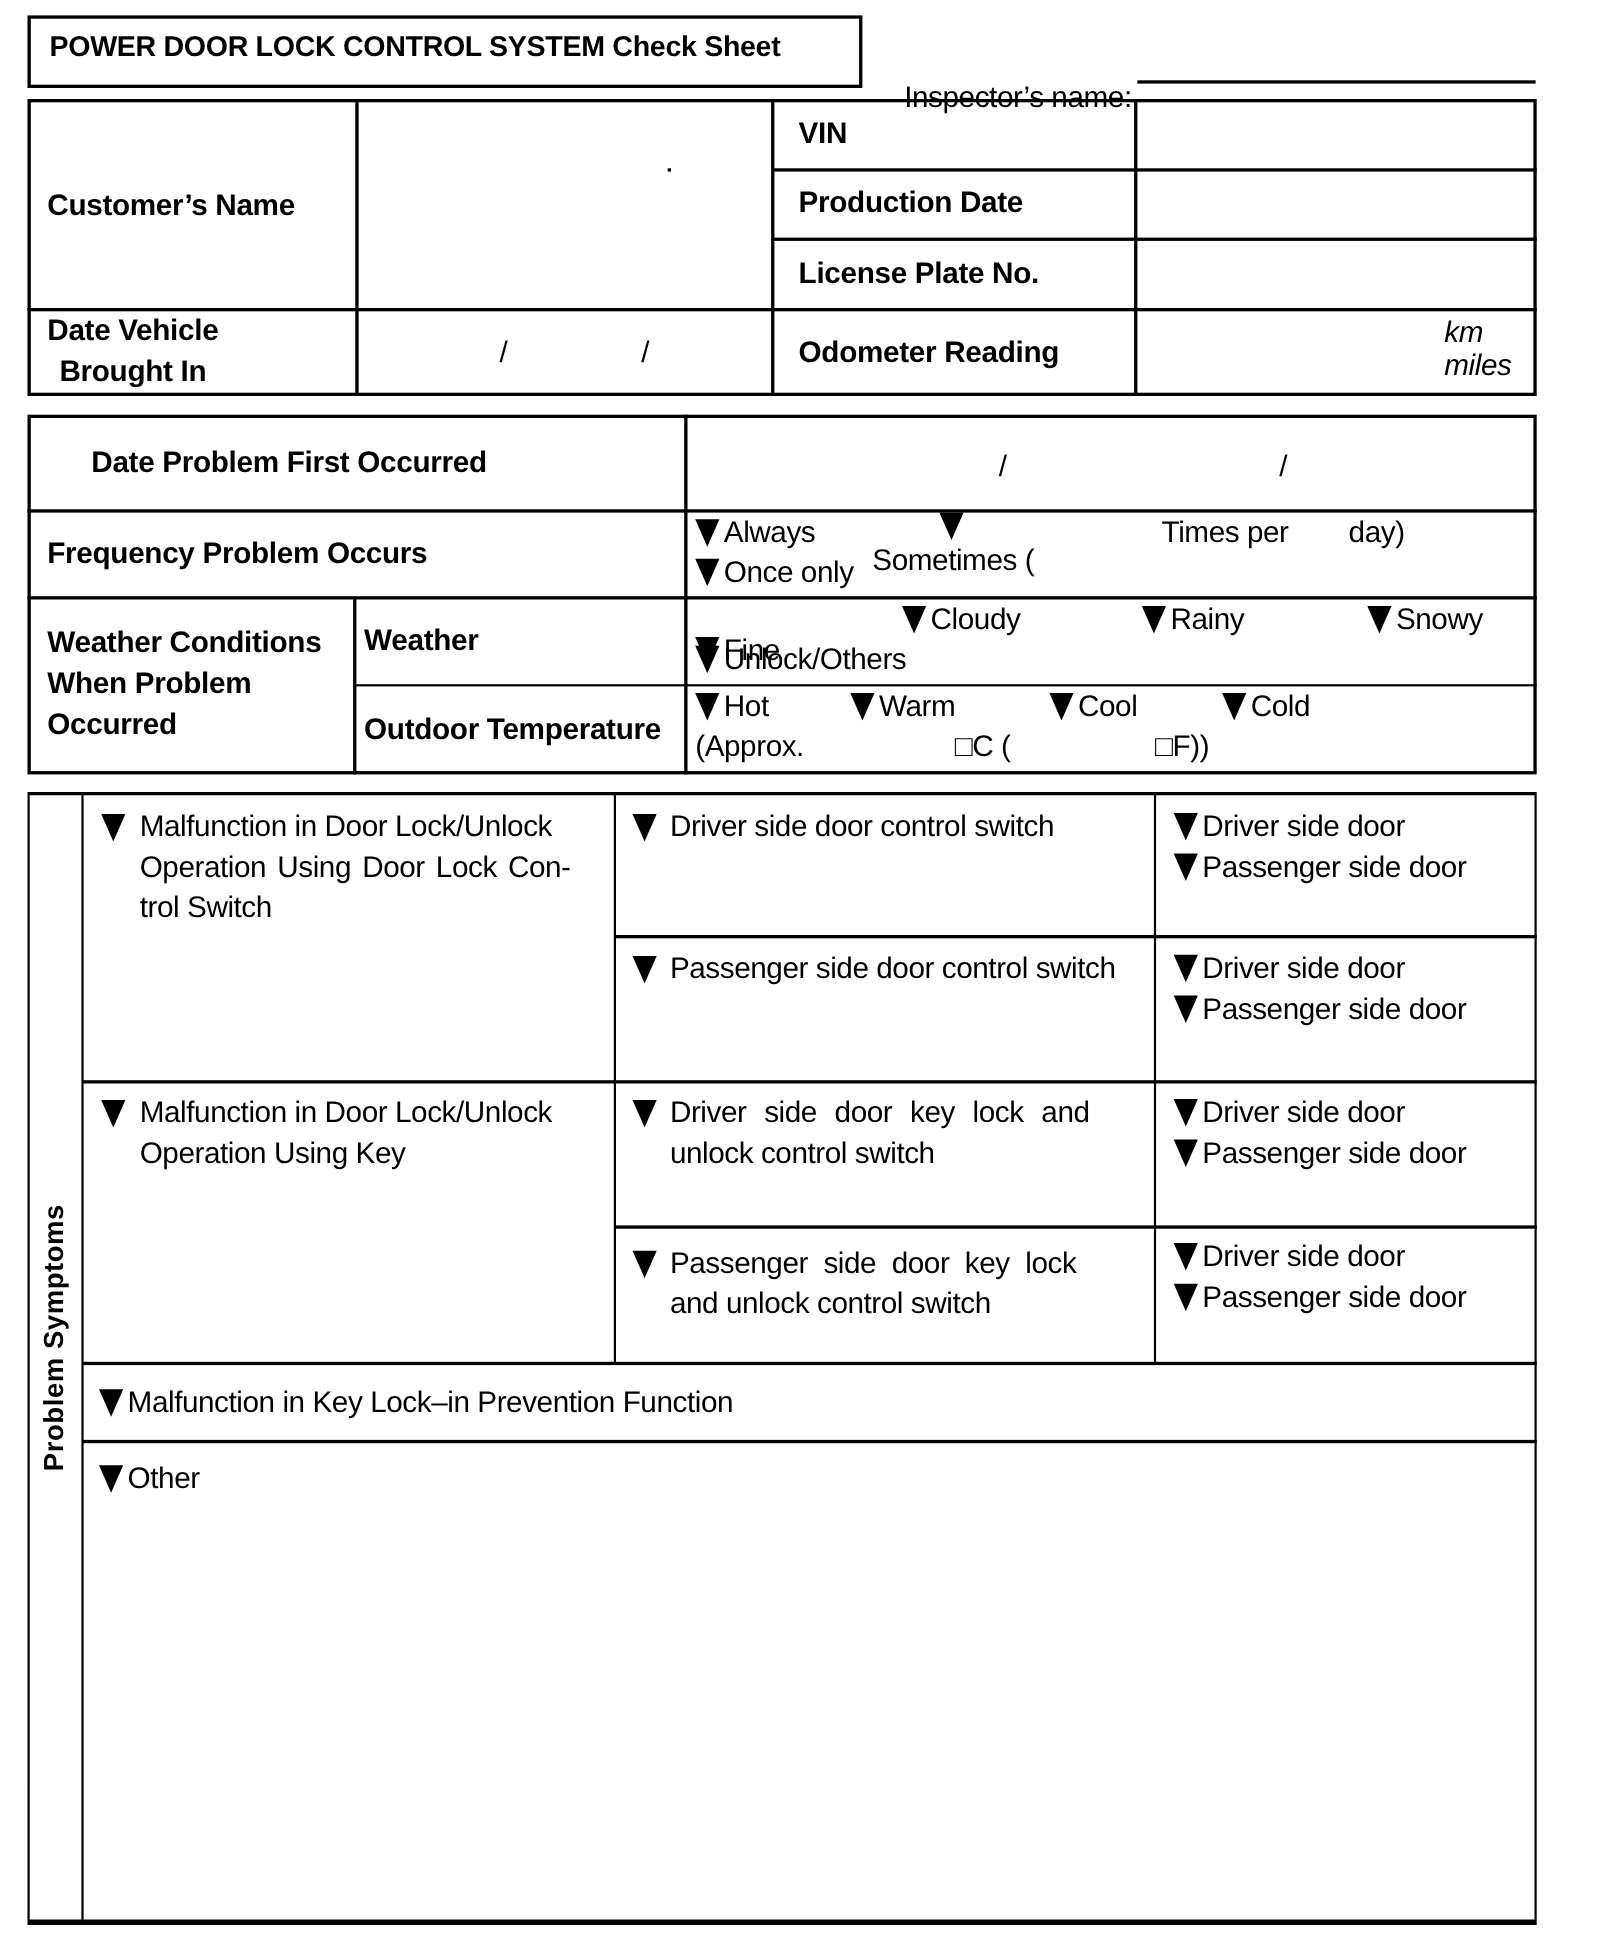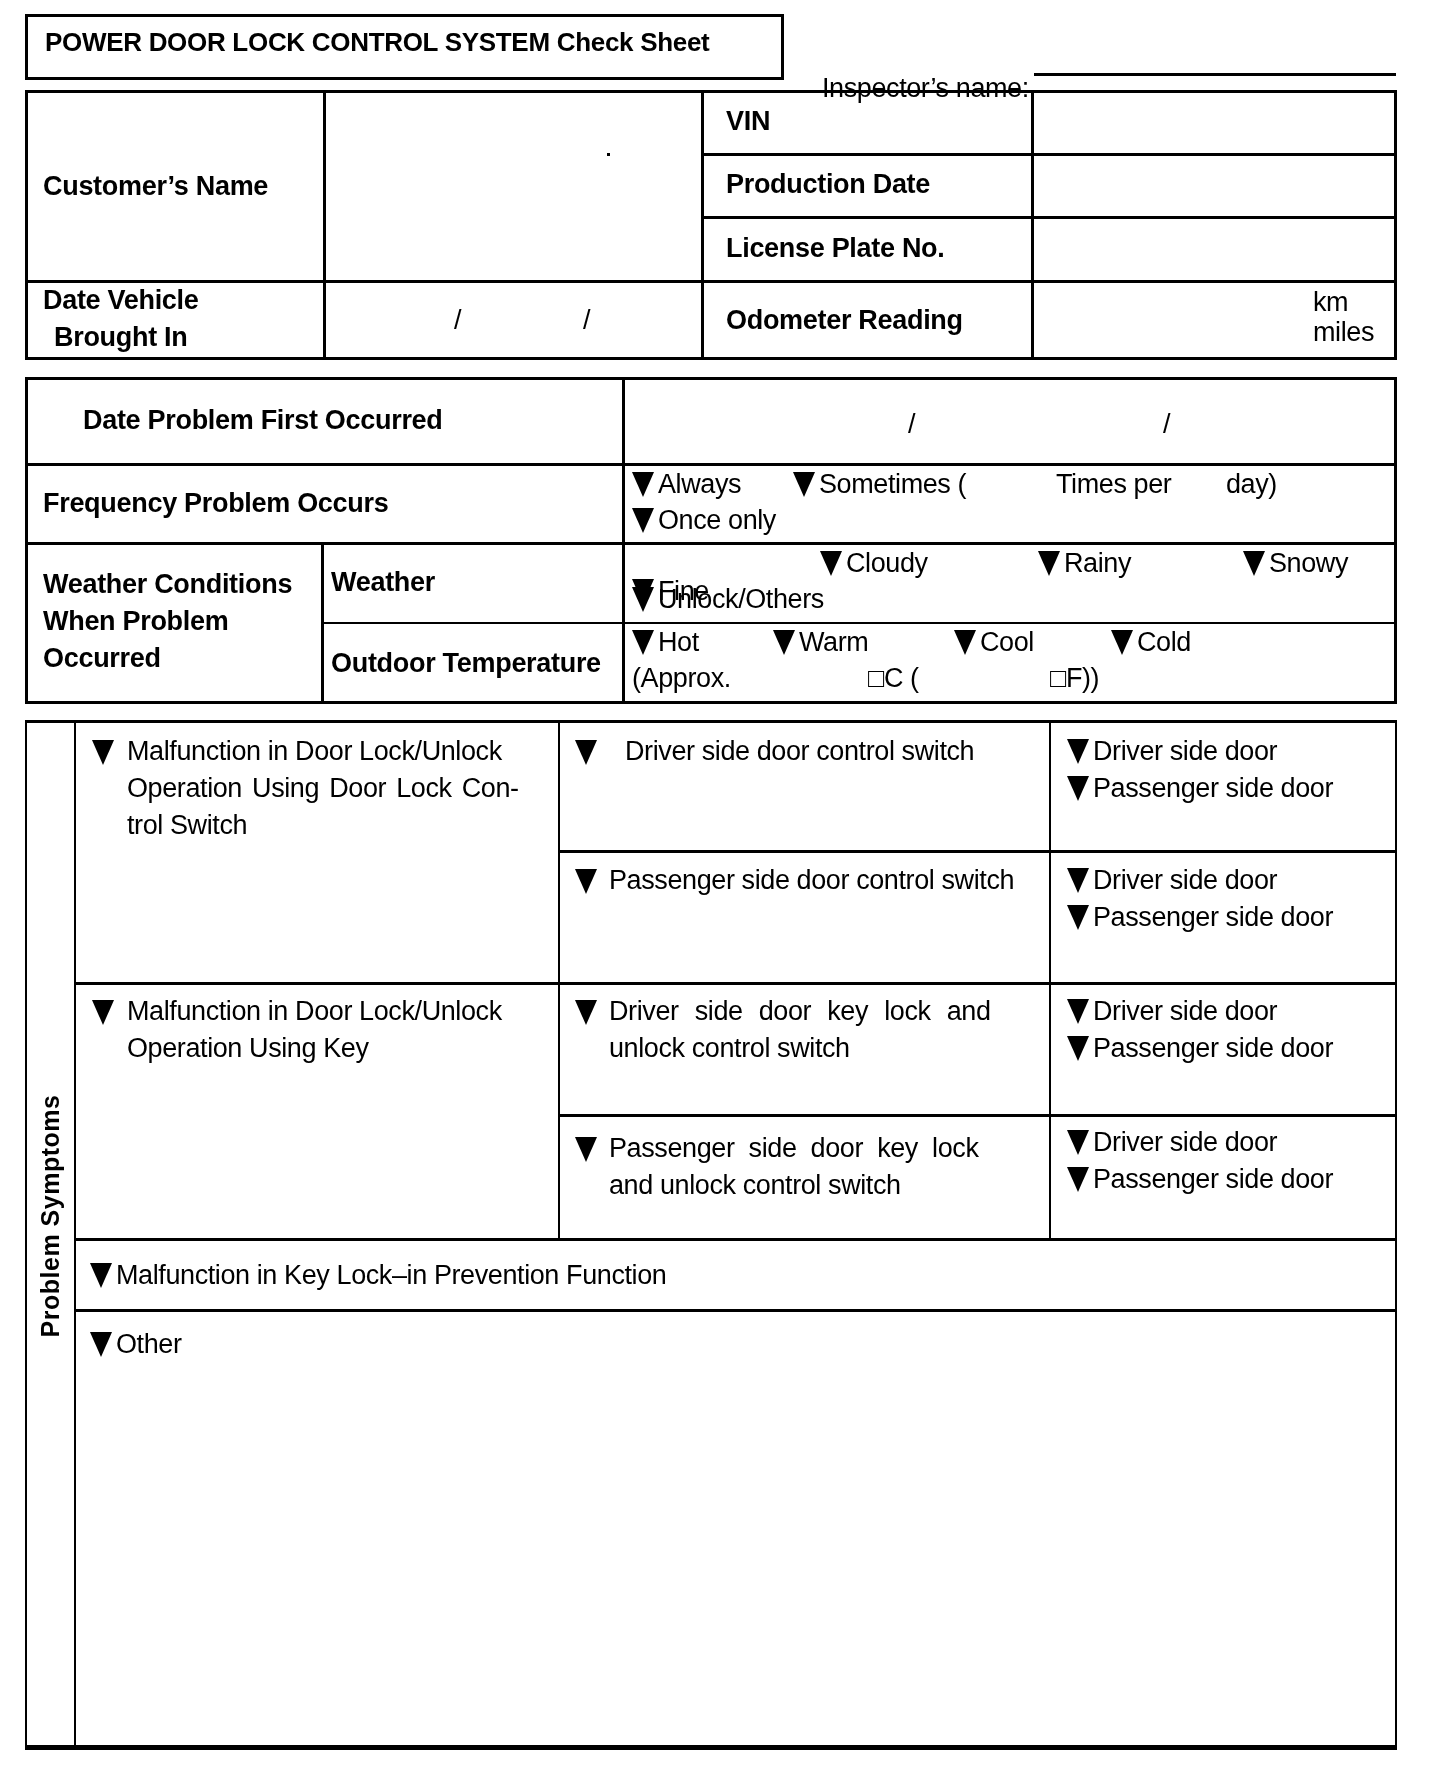--- a/index.html
+++ b/index.html
@@ -60,21 +60,21 @@
 <div class="abs" style="left:1034px; top:156px; width:360px; height:60px;">
   <span></span>
 </div>
 
 <div class="lbl" style="left:726px; top:230px;">License Plate No.</div>
 <div class="abs" style="left:1034px; top:219px; width:360px; height:61px;">
   <span></span>
 </div>
 
 <div class="lbl" style="left:726px; top:302px;">Odometer Reading</div>
-<div class="abs" style="left:1034px; top:283px; width:340px; height:76px;">
+<div class="abs" style="left:1034px; top:283px; width:340px; height:76px;font-style:italic;">
   <span></span>
   <span class="txt" style="left:279px; top:4px; line-height:30px;">km</span>
   <span class="txt" style="left:279px; top:34px; line-height:30px;text-align:right;">miles</span>
 </div>
 
 <div class="abs" style="left:25px; top:377px; width:1372px; height:327px; border:3px solid #000;"></div>
 <div class="vline" style="left:622px; top:377px; width:3px; height:327px;"></div>
 <div class="vline" style="left:321px; top:543px; width:3px; height:161px;"></div>
 <div class="hline" style="left:25px; top:463px; width:1372px; height:3px;"></div>
 <div class="hline" style="left:25px; top:542px; width:1372px; height:3px;"></div>
@@ -85,21 +85,21 @@
   <span class="txt" style="left:283px; top:26px;">/</span>
   <span class="txt" style="left:538px; top:26px;">/</span>
 </div>
 
 <div class="lbl" style="left:43px; top:485px;">Frequency Problem Occurs</div>
 <div class="abs" style="left:632px; top:466px; width:760px; height:76px;">
   <span class="txt opt" style="left:0px; top:0px;">
     <span class="tri"></span>
       <span>Always</span>
   </span>
-  <span class="txt opt" style="left:161px; top:0px;">
+  <span class="txt opt" style="left:161px; top:0px;flex-direction:column;">
     <span class="tri"></span>
       <span>Sometimes (</span>
   </span>
   <span class="txt" style="left:424px; top:0px;">Times per</span>
   <span class="txt" style="left:594px; top:0px;">day)</span>
   <span class="txt opt" style="left:0px; top:36px;">
     <span class="tri"></span>
       <span>Once only</span>
   </span>
 </div>
@@ -172,21 +172,21 @@
   <span class="tri" style="position:absolute; left:4px; top:7px;"></span>
   <div class="txt" style="left:39px; top:0px; position:absolute;">
     <div>Malfunction in Door Lock/Unlock</div>
     <div style="word-spacing:3px;">Operation Using Door Lock Con-</div>
     <div>trol Switch</div>
   </div>
 </div>
 
 <div class="abs" style="left:575px; top:733px; width:470px;">
   <span class="tri" style="position:absolute; left:0px; top:7px;"></span>
-  <div class="txt" style="left:34px; top:0px; position:absolute;margin-left:16px;">Driver side door control switch</div>
+  <div class="txt" style="left:34px; top:0px; position:absolute;">Driver side door control switch</div>
 </div>
 <div class="abs" style="left:1067px; top:733px; width:320px;">
   <div class="txt opt" style="position:absolute; left:0; top:0;">
       <span class="tri"></span>
       <span>Driver side door</span>
     </div>
   <div class="txt opt" style="position:absolute; left:0; top:37px;">
       <span class="tri"></span>
       <span>Passenger side door</span>
     </div>

